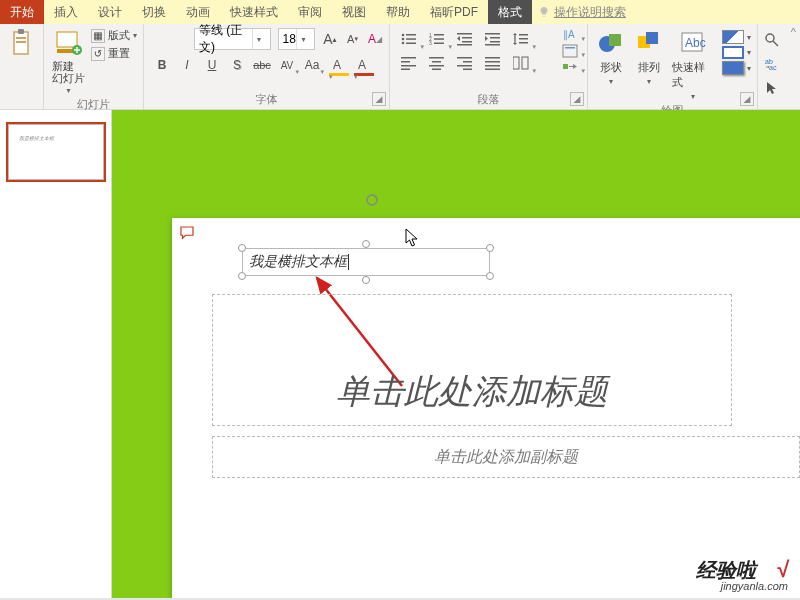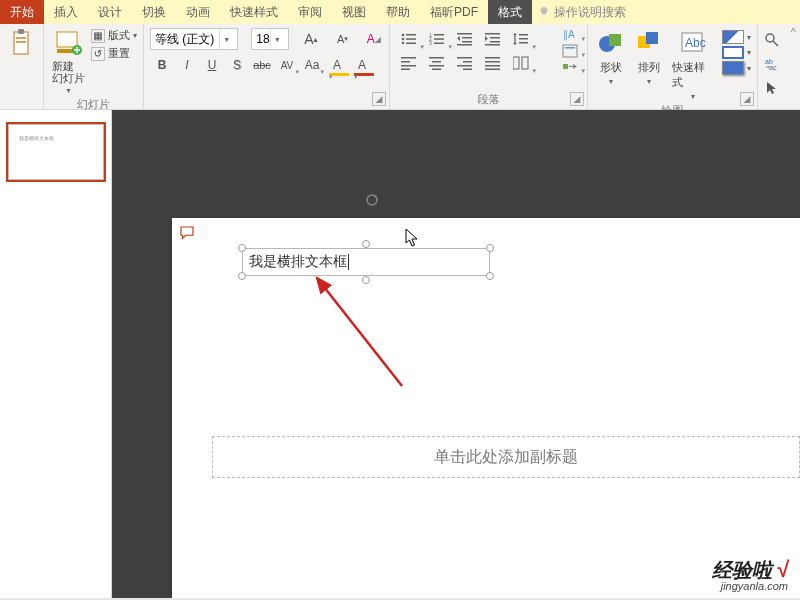--- a/index.html
+++ b/index.html
@@ -2,37 +2,37 @@
 <html><head>
 <meta charset="utf-8">
 <style>
   * { box-sizing: border-box; margin: 0; padding: 0; font-family: "Microsoft YaHei", sans-serif; }
   body { width: 800px; height: 600px; overflow: hidden; background: #e6e6e6; position: relative; }
 
   .tabs { display: flex; height: 24px; background: #fef9c3; font-size: 12px; color: #5a5a5a; }
   .tab { padding: 4px 10px 3px 10px; cursor: pointer; }
   .tab.active-red { background: #c43e1c; color: #fff; }
   .tab.active-dark { background: #505050; color: #fff; }
-  .tell-me { display: flex; align-items: center; gap: 4px; margin-left: 6px; color: #888; }
+  .tell-me { display: flex; align-items: center; gap: 4px; margin-left: 6px; color: #888; text-decoration: underline; }
   .tell-me svg { width: 12px; height: 12px; }
 
   .ribbon { display: flex; height: 86px; background: #f3f2f1; border-bottom: 1px solid #d8d8d8; position: relative; }
   .group { border-right: 1px solid #d8d8d8; padding: 4px 6px 2px 6px; display: flex; flex-direction: column; justify-content: space-between; }
   .group-label { text-align: center; font-size: 11px; color: #777; padding-top: 2px; }
   .group-body { display: flex; gap: 4px; }
 
   .big-btn { display: flex; flex-direction: column; align-items: center; font-size: 11px; color: #444; gap: 2px; cursor: pointer; padding: 0 2px; }
   .big-btn .ico { width: 30px; height: 30px; display:flex; align-items:center; justify-content:center; }
   .chev { font-size: 8px; color: #666; }
 
   .stack { display: flex; flex-direction: column; gap: 3px; font-size: 11px; color: #444; }
   .stack-item { display:flex; align-items:center; gap:3px; cursor:pointer;}
   .stack-item .sq { width:14px; height:14px; border:1px solid #bbb; display:flex; align-items:center; justify-content:center; font-size:10px;}
 
-  .font-row { display:flex; align-items:center; gap:13px; }
+  .font-row { display:flex; align-items:center; gap:7px;margin-left:44px; }
   .font-sel { border:1px solid #c8c8c8; background:#fff; font-size:12px; height:22px; display:flex; align-items:center; padding:0 4px; }
   .font-sel.name { width: 112px; }
   .font-sel.size { width: 40px; }
   .dd { width:14px; display:flex; justify-content:center; font-size:8px; color:#666; border-left:1px solid #e0e0e0; height:100%; align-items:center;}
 
   .btns-row { display:flex; gap:1px; margin-top:4px;}
   .tb { width:24px; height:22px; display:flex; align-items:center; justify-content:center; font-size:12px; color:#555; cursor:pointer; position:relative; }
   .tb.colorbar::after { content:""; position:absolute; bottom:2px; left:4px; right:4px; height:3px; background:#c43e1c; }
   .tb.colorbar.yellow::after { background:#ffc000; }
   .tb.dd2::after { content:"▾"; font-size:7px; position:absolute; right:0; bottom:0; color:#888;}
@@ -43,21 +43,21 @@
   .pi.dd2 { position:relative; }
   .pi.dd2::after { content:"▾"; font-size:7px; position:absolute; right:-2px; bottom:-1px; color:#888;}
   .color-stack { display:flex; flex-direction:column; gap:2px; padding:2px 0 0 2px;}
   .cs-item { display:flex; align-items:center; gap:3px; cursor:pointer; font-size:11px;}
   .cs-sw { width:22px; height:14px; border:1px solid #888; position:relative;}
   .cs-sw.fill { background: linear-gradient(135deg,#4472c4 0%,#4472c4 50%, #fff 50%);}
   .cs-sw.outline { border:2px solid #4472c4; background:#fff; height:13px;}
 
   .dialog-launch { width:14px; height:14px; border:1px solid #bbb; position:absolute; bottom:3px; font-size:9px; color:#888; display:flex; align-items:center; justify-content:center; cursor:pointer;}
 
-  .workspace { display:flex; height: calc(600px - 24px - 86px - 2px); background:#404040; position:relative;}
+  .workspace { display:flex; height: calc(600px - 24px - 86px - 2px); background:#84cc16; position:relative;font-style:italic;}
   .thumb-pane { width:112px; background:#fff; border-right:1px solid #d8d8d8; padding:14px 8px; }
   .thumb { width:96px; height:56px; background:#fff; border:1px solid #bbb; outline:2px solid #c43e1c; position:relative;}
   .thumb-content { position:absolute; top:10px; left:10px; font-size:5px; color:#888; }
 
   .canvas-area { flex:1; position:relative; overflow:hidden;}
   .slide { position:absolute; left:60px; top:108px; width:700px; height:420px; background:#fff; box-shadow: 0 2px 6px rgba(0,0,0,0.25);}
   .comment-bubble { position:absolute; left:6px; top:6px; color:#c43e1c; }
   .comment-bubble svg { width:18px; height:18px; }
 
   .placeholder { position:absolute; border:1px dashed #bbb; display:flex; align-items:center; justify-content:center; color:#7a7a7a; }
@@ -67,21 +67,21 @@
   .textbox { position:absolute; left:70px; top:30px; width:248px; height:28px; border:1px solid #b8b8b8; background:#fff; display:flex; align-items:center; padding:0 6px; font-size:14px; color:#333; }
   .handle { position:absolute; width:8px; height:8px; background:#fff; border:1px solid #9a9a9a; border-radius:50%; }
   .rot { position:absolute; left:192px; top:-26px; }
   .rot svg { width:16px; height:16px; }
 
   .cursor-ptr { position:absolute; left:232px; top:10px; }
   .cursor-ptr svg { width:16px; height:20px; }
   .arrow { position:absolute; left:130px; top:54px; width:120px; height:120px; pointer-events:none;}
 
   .watermark { position:absolute; right:12px; bottom:8px; text-align:right; line-height:1; }
-  .watermark .cn { font-size:20px; font-weight:700; color:#222; font-style:italic; display:inline-flex; align-items:center; gap:4px;}
+  .watermark .cn { font-size:20px; font-weight:700; color:#222; font-style:italic; display:inline-flex; align-items:center; gap:20px;}
   .watermark .cn .check { color:#d02b2b; font-size:22px;}
   .watermark .en { font-size:11px; color:#444; font-style:italic;}
 
   .collapse { position:absolute; right:4px; top:2px; font-size:11px; color:#888; cursor:pointer;}
 </style>
 </head>
 <body>
 
 <div class="tabs">
   <div class="tab active-red">开始</div>
@@ -169,20 +169,21 @@
         <div class="tb" style="font-style:italic">I</div>
         <div class="tb" style="text-decoration:underline">U</div>
         <div class="tb" style="text-shadow:1px 1px #aaa">S</div>
         <div class="tb" style="text-decoration:line-through;font-size:11px">abc</div>
         <div class="tb dd2" style="font-size:10px">AV</div>
         <div class="tb dd2">Aa</div>
         <div class="tb colorbar yellow dd2">A</div>
         <div class="tb colorbar dd2">A</div>
       </div>
     </div>
+    <div class="group-label">字体</div>
     <div class="dialog-launch" style="right:3px">◢</div>
   </div>
 
   <div class="group" style="width:198px; position:relative">
     <div class="para-icons">
       <div class="pi dd2">
           <svg viewBox="0 0 16 14">
             <circle cx="2" cy="3" r="1.3" fill="#666"></circle>
             <rect x="5" y="2" width="10" height="1.5" fill="#666"></rect>
             <circle cx="2" cy="7" r="1.3" fill="#666"></circle>
@@ -399,20 +400,23 @@
 
       <svg class="arrow" viewBox="0 0 120 120">
         <defs>
             <marker id="ah" markerWidth="8" markerHeight="8" refX="6" refY="3" orient="auto">
               <path d="M0 0 L7 3 L0 6 Z" fill="#d02020"></path>
             </marker>
           </defs>
         <line x1="100" y1="114" x2="15" y2="6" stroke="#d02020" stroke-width="2.5" marker-end="url(#ah)"></line>
       </svg>
 
+      <div class="placeholder ph-title">
+        <span>单击此处添加标题</span>
+      </div>
       <div class="placeholder ph-sub">
         <span>单击此处添加副标题</span>
       </div>
     </div>
   </div>
 </div>
 
 <div class="watermark">
   <div class="cn">
       <span>经验啦</span>

